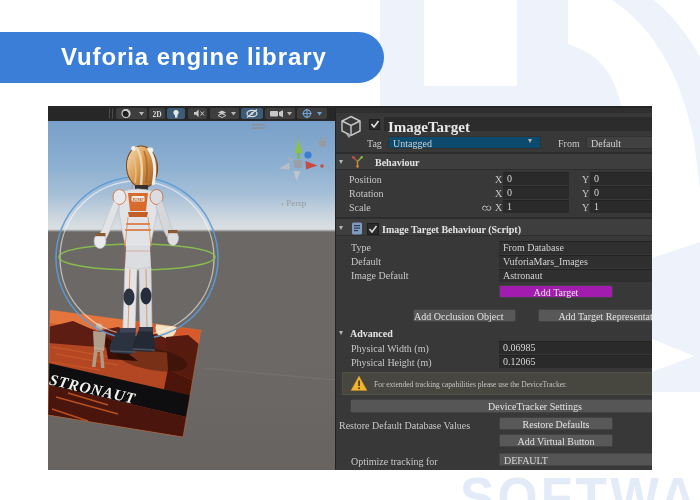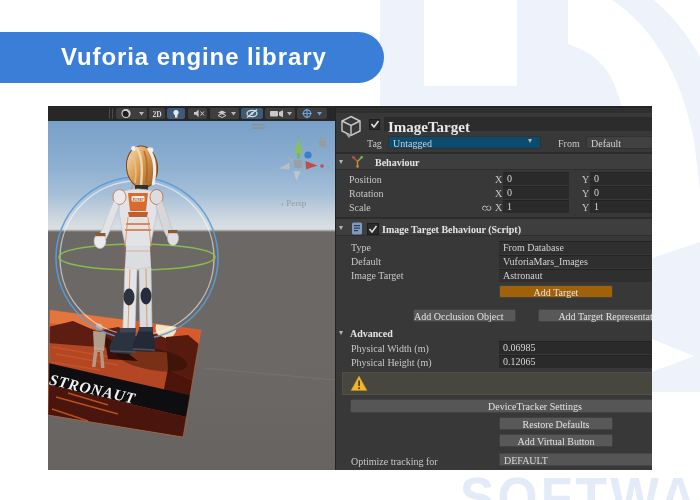--- a/index.html
+++ b/index.html
@@ -300,25 +300,25 @@
     <div class="abs" style="left:46px;top:118px;font-weight:bold;color:#e4e4e4;">Image Target Behaviour (Script)</div>
 
     <div class="abs" style="left:15px;top:136px;">Type</div>
     <div class="abs" style="left:163px;top:135px;width:154px;height:12px;background:#2f2f2f;border-top:1px solid #222;">
         <span style="position:absolute;left:4px;top:0;color:#d2d2d2;">From Database</span>
       </div>
     <div class="abs" style="left:15px;top:150px;">Default</div>
     <div class="abs" style="left:163px;top:149px;width:154px;height:12px;background:#2f2f2f;border-top:1px solid #222;">
         <span style="position:absolute;left:4px;top:0;color:#d2d2d2;">VuforiaMars_Images</span>
       </div>
-    <div class="abs" style="left:15px;top:164px;">Image Target</div>
+    <div class="abs" style="left:15px;top:164px;">Image Default</div>
     <div class="abs" style="left:163px;top:163px;width:154px;height:12px;background:#2f2f2f;border-top:1px solid #222;">
         <span style="position:absolute;left:4px;top:0;color:#d2d2d2;">Astronaut</span>
       </div>
-    <div class="abs" style="left:163px;top:179px;width:114px;height:13px;background:#a16207;border:1px solid #424242;border-radius:2px;box-sizing:border-box;text-align:center;color:#e2e2e2;"><span style="position:relative;top:0.5px;">Add Target</span></div>
+    <div class="abs" style="left:163px;top:179px;width:114px;height:13px;background:#a21caf;border:1px solid #424242;border-radius:2px;box-sizing:border-box;text-align:center;color:#e2e2e2;"><span style="position:relative;top:0.5px;">Add Target</span></div>
 
     <div class="abs" style="left:77px;top:203px;width:103px;height:13px;background:#585858;border:1px solid #424242;border-radius:2px;box-sizing:border-box;text-align:left;color:#e2e2e2;"><span style="position:relative;top:0.5px;">Add Occlusion Object</span></div>
     <div class="abs" style="left:202px;top:203px;width:148px;height:13px;background:#585858;border:1px solid #424242;border-radius:2px;box-sizing:border-box;text-align:center;color:#e2e2e2;white-space:nowrap;"><span style="position:relative;top:0.5px;">Add Target Representation</span></div>
 
     <div class="abs" style="left:3px;top:222px;color:#b4b4b4;font-size:8px;">▾</div>
     <div class="abs" style="left:14px;top:222px;font-weight:bold;color:#e4e4e4;">Advanced</div>
 
     <div class="abs" style="left:15px;top:237px;">Physical Width (m)</div>
     <div class="abs" style="left:163px;top:235px;width:154px;height:12px;background:#2a2a2a;border-top:1px solid #222;">
         <span style="position:absolute;left:4px;top:0;color:#d8d8d8;">0.06985</span>
@@ -327,23 +327,25 @@
     <div class="abs" style="left:163px;top:249px;width:154px;height:12px;background:#2a2a2a;border-top:1px solid #222;">
         <span style="position:absolute;left:4px;top:0;color:#d8d8d8;">0.12065</span>
       </div>
 
     <div class="abs" style="left:6px;top:266px;width:311px;height:23px;background:#48473f;border:1px solid #525147;box-sizing:border-box;"></div>
     <svg class="abs" style="left:14px;top:269px;" width="18" height="17" viewBox="0 0 18 17">
       <path d="M 9,1 L 17,15.5 L 1,15.5 Z" fill="#f0b42d" stroke="#c8901e" stroke-width="0.5" rx="2"></path>
       <rect x="8.2" y="5.5" width="1.8" height="5.5" fill="#5a4410"></rect>
       <rect x="8.2" y="12.3" width="1.8" height="1.8" fill="#5a4410"></rect>
     </svg>
+    <div class="abs" style="left:38px;top:273.5px;font-size:7.5px;color:#c4c4c4;">For extended tracking capabilities please use the DeviceTracker.</div>
 
     <div class="abs" style="left:14px;top:293px;width:370px;height:14px;background:#565656;border:1px solid #424242;border-radius:2px;box-sizing:border-box;text-align:center;color:#e2e2e2;"><span style="position:relative;top:1px;">DeviceTracker Settings</span></div>
 
+    <div class="abs" style="left:3px;top:314px;">Restore Default Database Values</div>
     <div class="abs" style="left:163px;top:328px;width:114px;height:13px;background:#585858;border:1px solid #424242;border-radius:2px;box-sizing:border-box;text-align:center;color:#e2e2e2;"><span style="position:relative;top:0.5px;">Add Virtual Button</span></div>
     <div class="abs" style="left:163px;top:311px;width:114px;height:13px;background:#585858;border:1px solid #424242;border-radius:2px;box-sizing:border-box;text-align:center;color:#e2e2e2;"><span style="position:relative;top:0.5px;">Restore Defaults</span></div>
 
     <div class="abs" style="left:15px;top:350px;">Optimize tracking for</div>
     <div class="abs" style="left:163px;top:347px;width:154px;height:13px;background:#555555;border:1px solid #454545;box-sizing:border-box;">
         <span style="position:absolute;left:4px;top:0.5px;color:#d8d8d8;">DEFAULT</span>
       </div>
   </div>
 </div>
 

